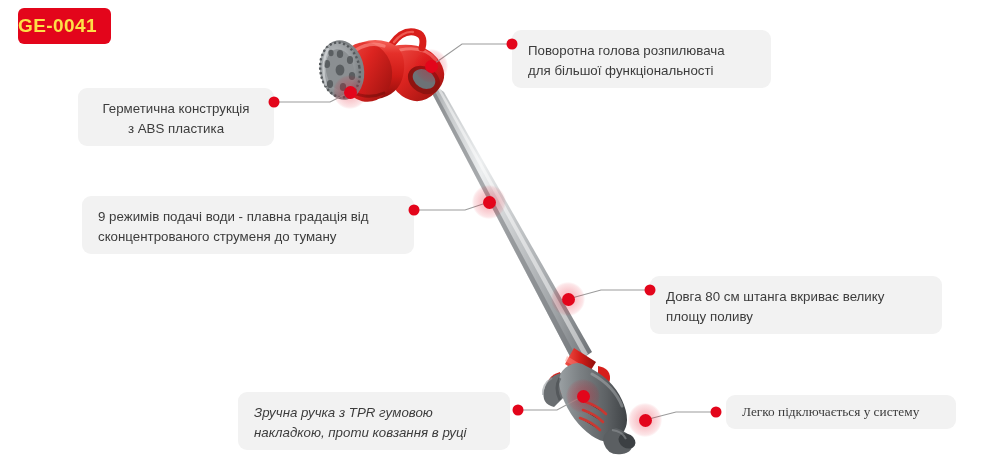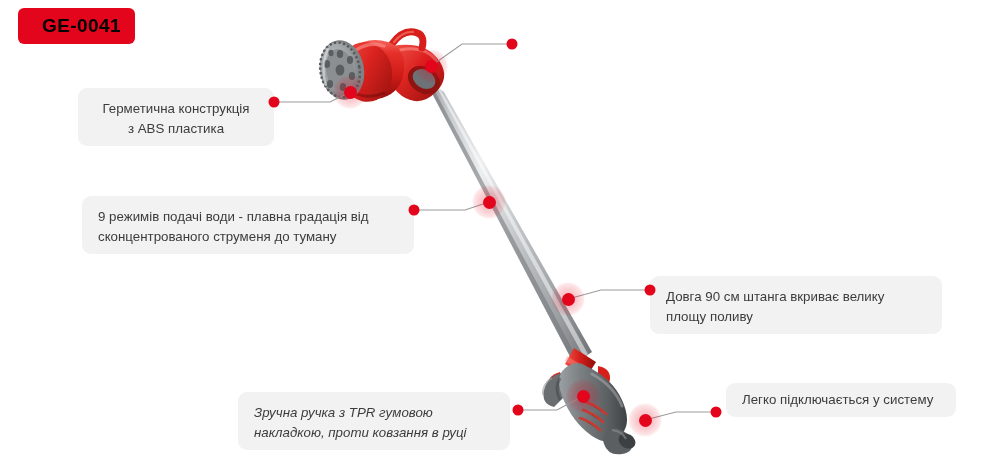--- a/index.html
+++ b/index.html
@@ -10,24 +10,24 @@
     position:relative;
     overflow:hidden;
     -webkit-font-smoothing:antialiased;
   }
   #stage{position:absolute;inset:0;}
 
   
   .badge{
     position:absolute;left:18px;top:8px;
     background:#e3051b;
-    color:#000000;
+    color:#fde047;
     font-size:19px;font-weight:bold;
     letter-spacing:.4px;
-    padding:8px 14px 9px 24px;
+    padding:8px 14px 9px 0;
     border-radius:6px;
     line-height:1;
   }
 
   
   .pill{
     position:absolute;
     background:#f2f2f2;
     border-radius:9px;
     color:#3c3c3c;
@@ -198,36 +198,38 @@
     <polyline points="716,412 676,412 645,420"></polyline>
   </svg>
 
   <div class="hotspot" style="left:431px;top:66px;"></div>
   <div class="hotspot" style="left:350px;top:92px;"></div>
   <div class="hotspot" style="left:489px;top:202px;"></div>
   <div class="hotspot" style="left:568px;top:299px;"></div>
   <div class="hotspot" style="left:583px;top:396px;"></div>
   <div class="hotspot" style="left:645px;top:420px;"></div>
 
+  <div class="pill" style="left:512px;top:30px;width:259px;height:58px;">Поворотна голова розпилювача
+для більшої функціональності</div>
   <div class="label-dot" style="left:512px;top:44px;"></div>
 
   <div class="pill" style="left:78px;top:88px;width:196px;height:58px;text-align:center;">Герметична конструкція
 з ABS пластика</div>
   <div class="label-dot" style="left:274px;top:102px;"></div>
 
   <div class="pill" style="left:82px;top:196px;width:332px;height:58px;">9 режимів подачі води - плавна градація від
 сконцентрованого струменя до туману</div>
   <div class="label-dot" style="left:414px;top:210px;"></div>
 
-  <div class="pill" style="left:650px;top:276px;width:292px;height:58px;">Довга 90 см штанга вкриває велику
+  <div class="pill" style="left:650px;top:276px;width:292px;height:58px;">Довга 80 см штанга вкриває велику
 площу поливу</div>
   <div class="label-dot" style="left:650px;top:290px;"></div>
 
   <div class="pill" style="left:238px;top:392px;width:272px;height:58px;font-style:italic;">Зручна ручка з TPR гумовою
 накладкою, проти ковзання в руці</div>
   <div class="label-dot" style="left:518px;top:410px;"></div>
 
-  <div class="pill" style="left:726px;top:383px;width:230px;height:34px;padding-top:7px;">Легко підключається у систему</div>
+  <div class="pill" style="left:726px;top:395px;width:230px;height:34px;padding-top:7px;font-family:Liberation Serif, serif;">Легко підключається у систему</div>
   <div class="label-dot" style="left:716px;top:412px;"></div>
 
   <div class="badge">GE-0041</div>
 
 </div>
 
 </body></html>

